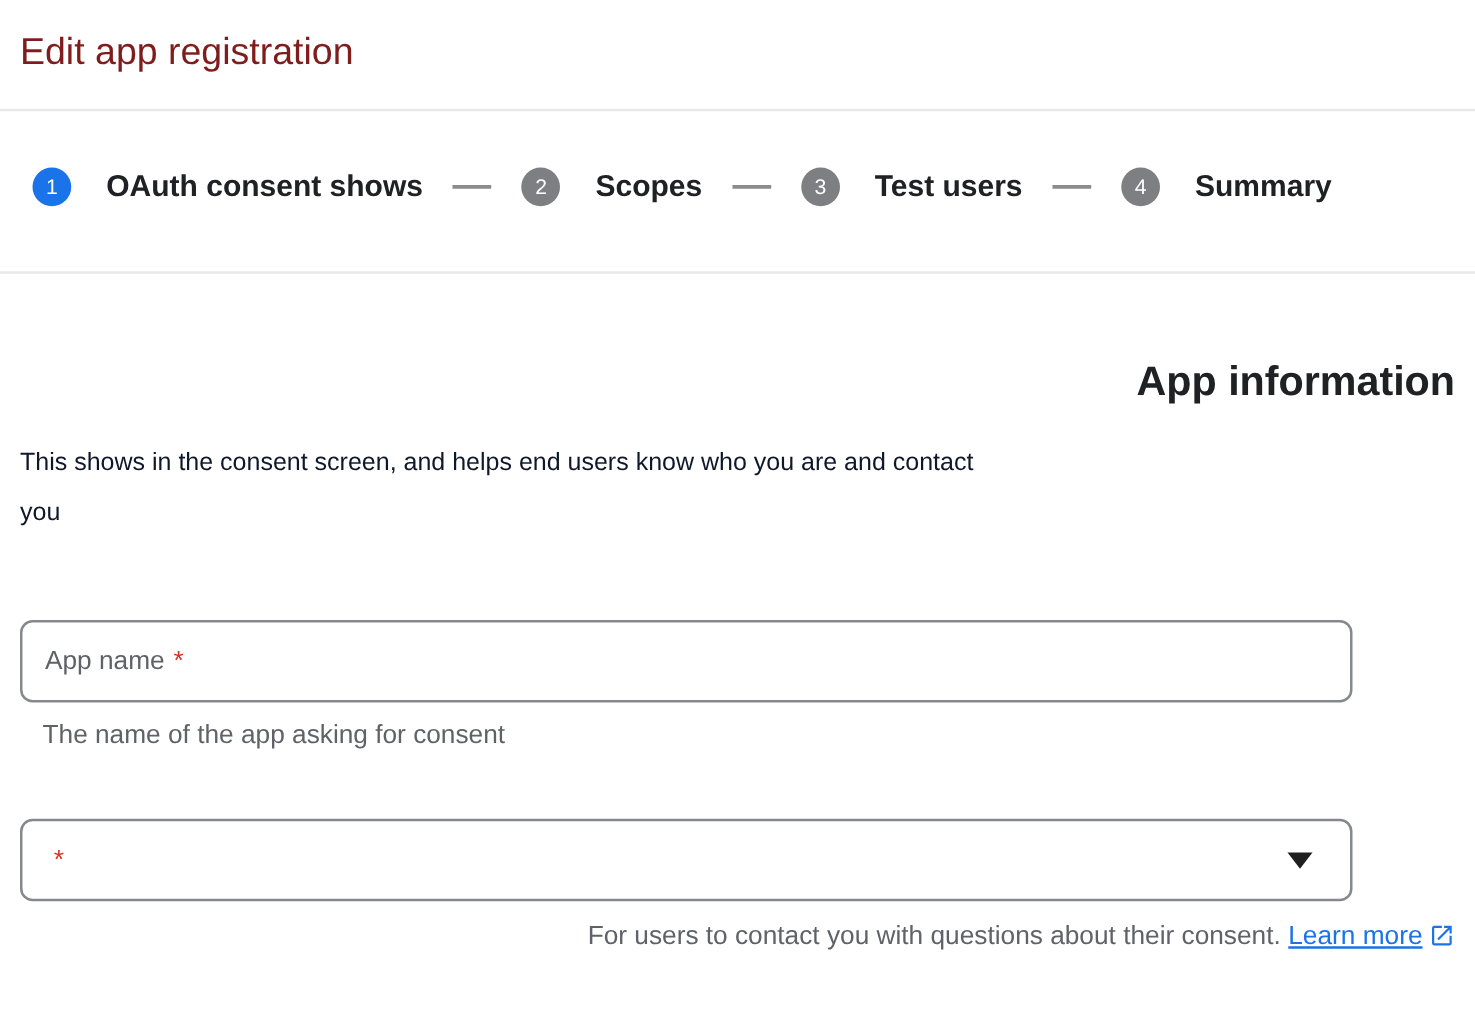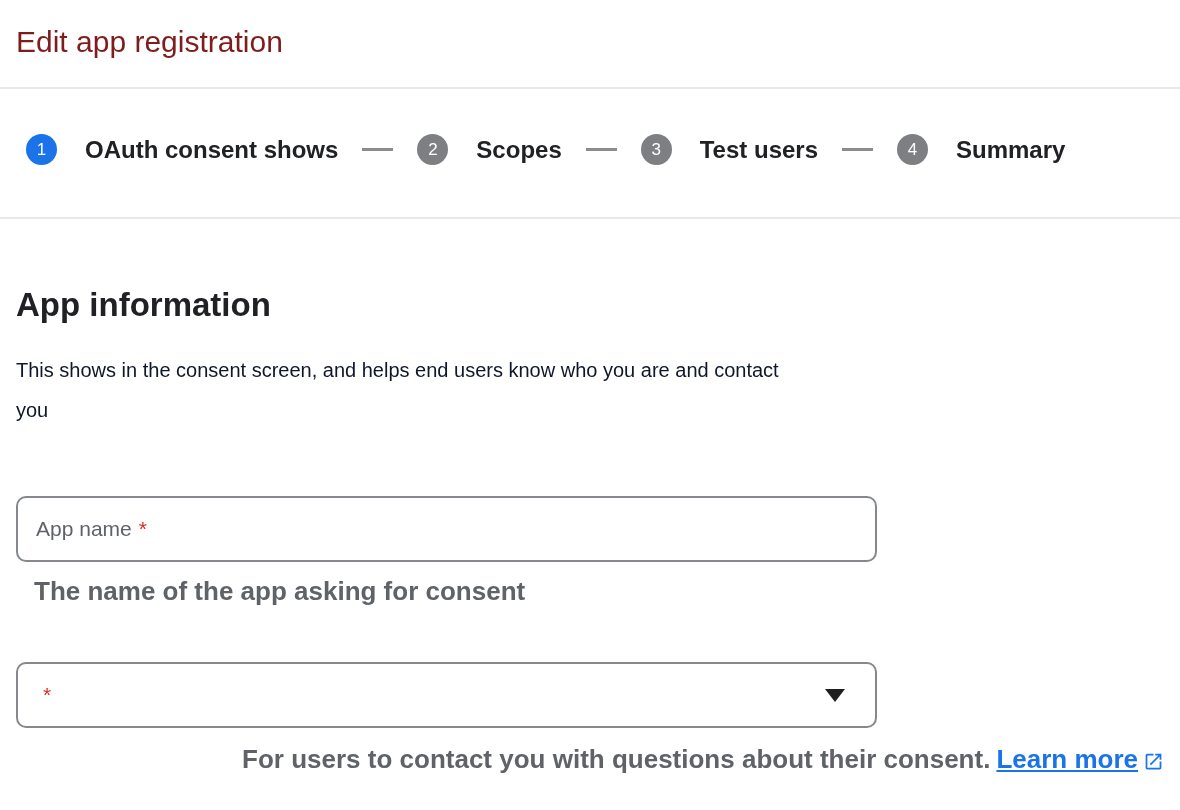--- a/index.html
+++ b/index.html
@@ -74,33 +74,34 @@
   }
 
   
   .content { padding: 0 16px; }
   .content h2 {
     margin: 67px 0 0 0;
     font-size: 33px;
     line-height: 38px;
     font-weight: 700;
     color: #202124;
+    text-align: right;
   }
   .desc {
     margin: 26px 0 0 0;
     font-size: 20px;
     line-height: 40px;
     color: #0f172a;
   }
 
   .field { margin-top: 66px; }
   .field-email { margin-top: 55px; }
 
   .input-box {
-    width: 861px;
+    width: 1066px;
     height: 66px;
     border: 2px solid #85898d;
     border-radius: 10px;
     display: flex;
     align-items: center;
     padding: 0 18px;
     background: #ffffff;
     cursor: text;
   }
   .input-label {
@@ -117,23 +118,22 @@
     margin-right: 12px;
     width: 0;
     height: 0;
     border-left: 10px solid transparent;
     border-right: 10px solid transparent;
     border-top: 13px solid #1f1f1f;
   }
 
   .helper {
     margin: 14px 0 0 18px;
-    font-size: 26px;
+    font-size: 21px;
     color: #5f6368;
-    font-weight: bold;
   }
   .field-email .helper { margin-top: 16px; text-align: right; }
 
   .learn-more {
     color: #1a73e8;
     text-decoration: underline;
     margin-left: 6px;
     cursor: pointer;
   }
   .ext-icon {

